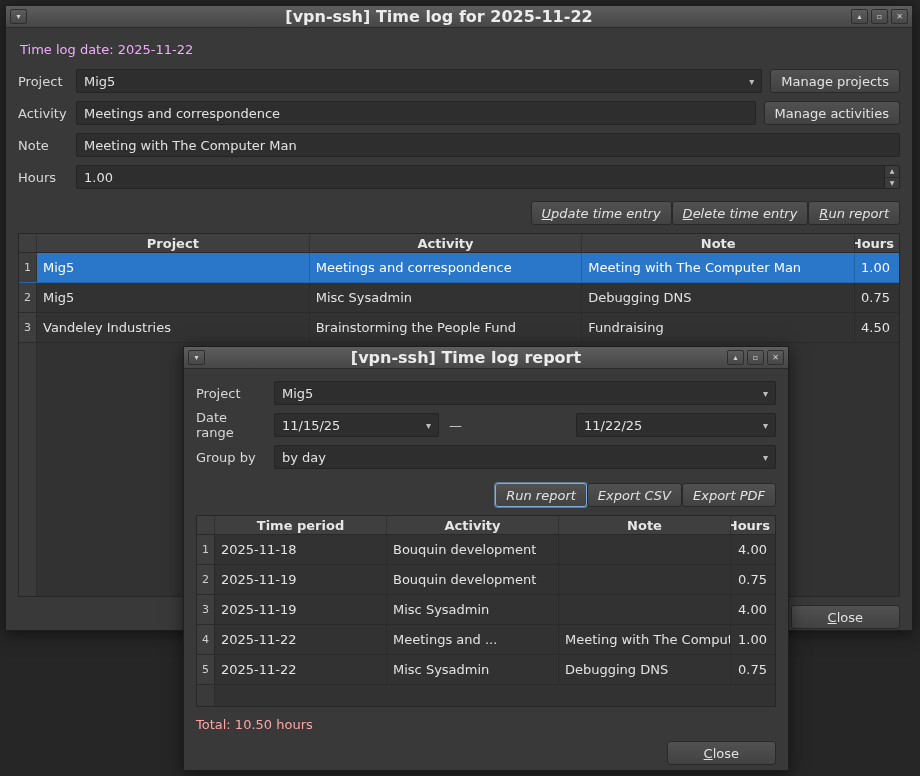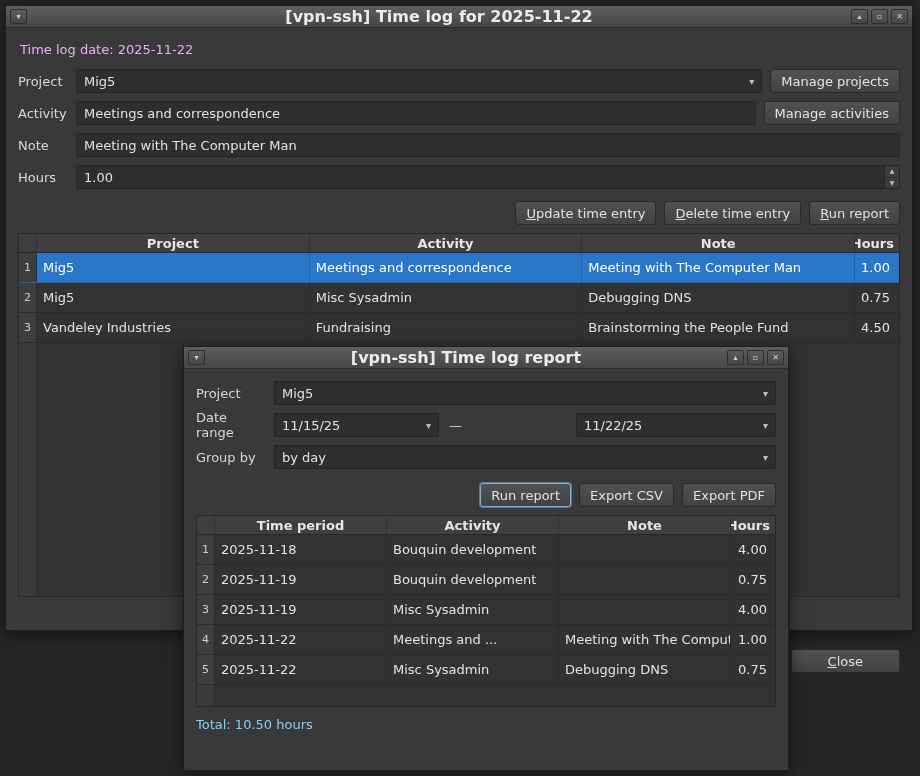--- a/index.html
+++ b/index.html
@@ -77,23 +77,23 @@
   .btn {
     background:linear-gradient(#515151,#424242);
     border:1px solid #292929; border-radius:3px;
     color:#e2e2e2; font:inherit; height:24px;
     padding:0 10px; display:inline-flex; align-items:center; justify-content:center;
     white-space:nowrap; cursor:default;
   }
   .btn .mn { display:block; }
   .mn::first-letter { text-decoration:underline; }
   .btn.focused { border-color:#7cb0e2; box-shadow:0 0 0 1px rgba(124,176,226,.55); }
-  .btn.wide { padding:0 36px;margin-top:44px; }
-
-  .actions { display:flex; justify-content:flex-end; gap:8px; margin:4px 0 8px; flex:0 0 24px; }
+  .btn.wide { padding:0 36px; }
+
+  .actions { display:flex; justify-content:flex-end; gap:0; margin:4px 0 8px; flex:0 0 24px;font-style:italic; }
   .dialog .actions { margin:6px 0 8px; }
 
   .table {
     border:1px solid #272727; background:#323232;
     display:flex; flex-direction:column; overflow:hidden;
   }
   .main-table   { flex:0 0 364px; }
   .report-table { flex:0 0 192px; }
 
   .thead { display:flex; flex:0 0 19px; background:#3f3f3f;
@@ -115,21 +115,21 @@
   .c-main  { flex:1 1 0; min-width:0; }
   .c-hours { flex:0 0 44px; }
   .tr.selected { background:#2a76c8; }
   .tr.selected .td { color:#ffffff; border-right-color:rgba(0,0,0,.18); }
   .tr.selected .td.c-num { background:#3e3e3e; color:#cfcfcf; }
   .td.hours-right { justify-content:flex-end; padding-right:8px; }
 
   .tfill { flex:1 1 auto; display:flex; }
   .fill-strip { width:18px; background:#3a3a3a; border-right:1px solid #2c2c2c; }
 
-  .total-line { margin-top:10px; flex:0 0 16px; color:#7dd3fc; }
+  .total-line { margin-top:10px; flex:0 0 16px; color:#fca5a5; }
   .close-row { display:flex; justify-content:flex-end; margin-top:8px; flex:0 0 24px; }
 </style>
 </head>
 <body>
 
 <section class="window main">
   <div class="titlebar">
     <span class="tb-btn">
       <span>▾</span>
     </span>
@@ -220,22 +220,22 @@
       <div class="tr">
         <span class="td c-num">2</span>
         <span class="td c-main">Mig5</span>
         <span class="td c-main">Misc Sysadmin</span>
         <span class="td c-main">Debugging DNS</span>
         <span class="td c-hours">0.75</span>
       </div>
       <div class="tr">
         <span class="td c-num">3</span>
         <span class="td c-main">Vandeley Industries</span>
+        <span class="td c-main">Brainstorming the People Fund</span>
         <span class="td c-main">Fundraising</span>
-        <span class="td c-main">Brainstorming the People Fund</span>
         <span class="td c-hours">4.50</span>
       </div>
 
       <div class="tfill">
         <span class="fill-strip"></span>
       </div>
     </div>
 
     <div class="close-row">
       <button class="btn wide">

